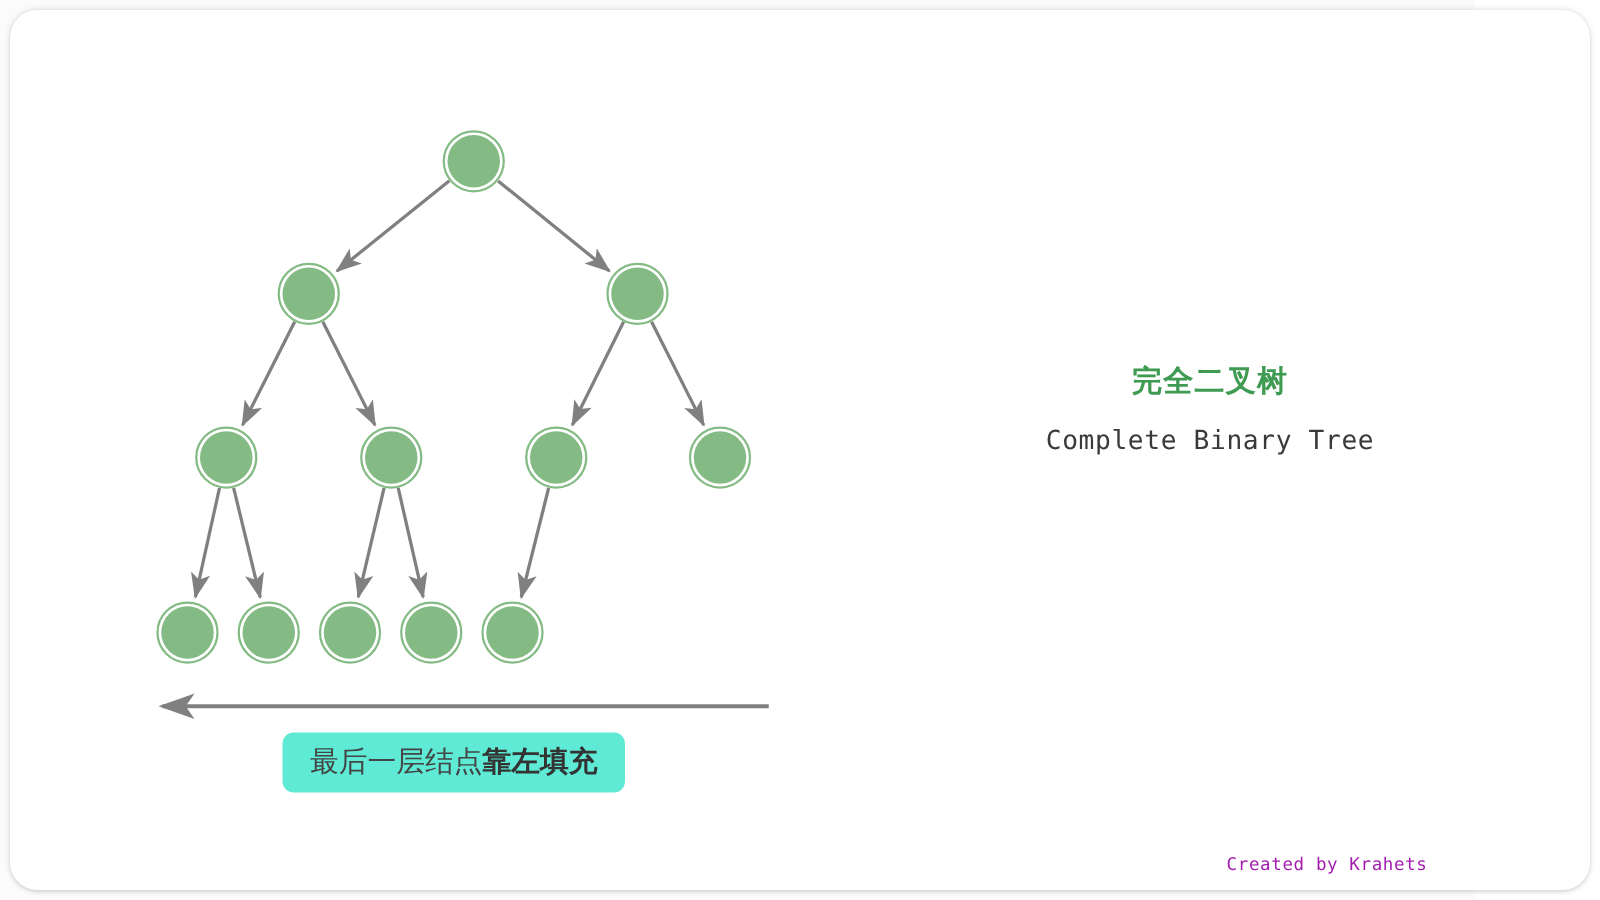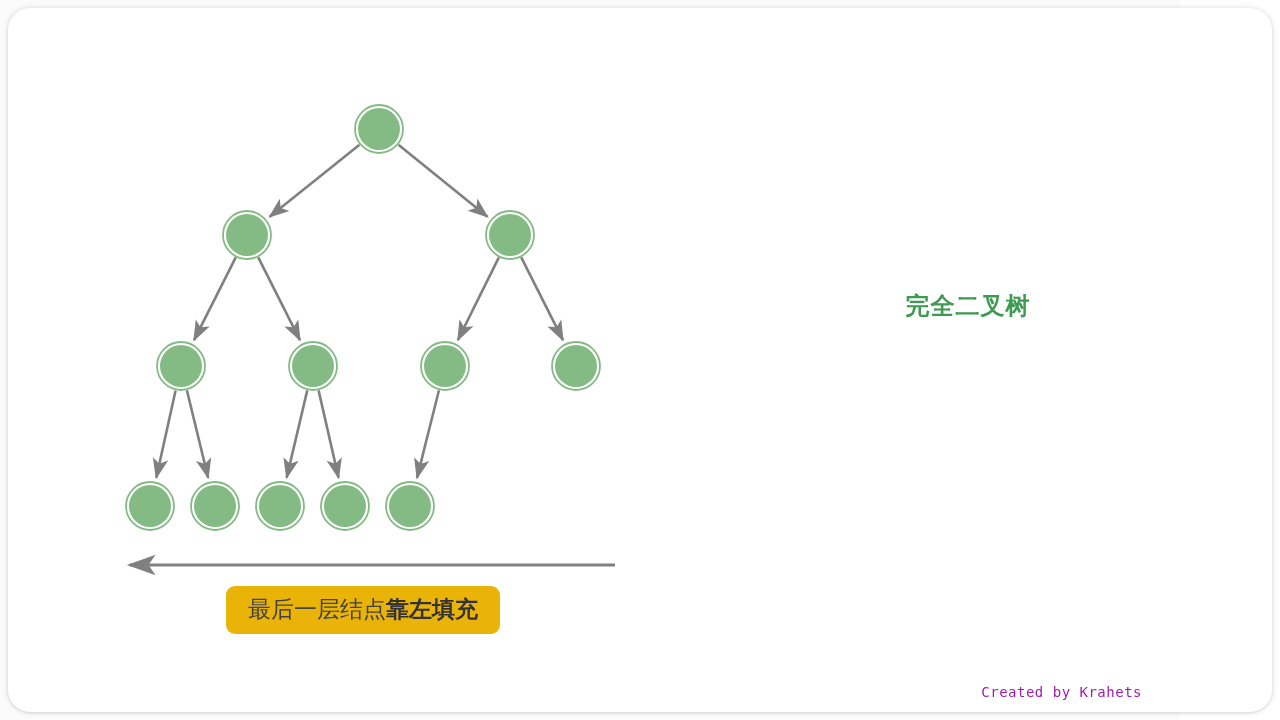--- a/index.html
+++ b/index.html
@@ -59,21 +59,21 @@
     color: #3a3a3a;
     letter-spacing: 0.5px;
     line-height: 28px;
   }
   
   #annotation {
     position: absolute;
     left: 226px;
     top: 586px;
     padding: 10px 22px 12px 22px;
-    background: #eab308;
+    background: #5eead4;
     border-radius: 9px;
     font-size: 23px;
     color: #444444;
     line-height: 26px;
     white-space: nowrap;
   }
   #annotation .bold {
     font-weight: bold;
     color: #333333;
   }
@@ -168,20 +168,21 @@
           <circle cx="410" cy="506" r="24" fill="none" stroke="#84bb84" stroke-width="1.8"></circle>
           <circle cx="410" cy="506" r="21" fill="#84bb84" stroke="none"></circle>
         </g>
       </g>
 
     <line id="fill-arrow" stroke="#808080" stroke-width="3.2" marker-end="url(#arrowhead-flat)" x1="615" y1="565" x2="130" y2="565"></line>
   </svg>
 
   <div id="caption">
     <div class="title-cn">完全二叉树</div>
+    <div class="title-en">Complete Binary Tree</div>
   </div>
 
   <div id="annotation">
     <span>最后一层结点</span><span class="bold">靠左填充</span>
   </div>
 
   <div id="watermark">Created by Krahets</div>
 
 </div>
 

